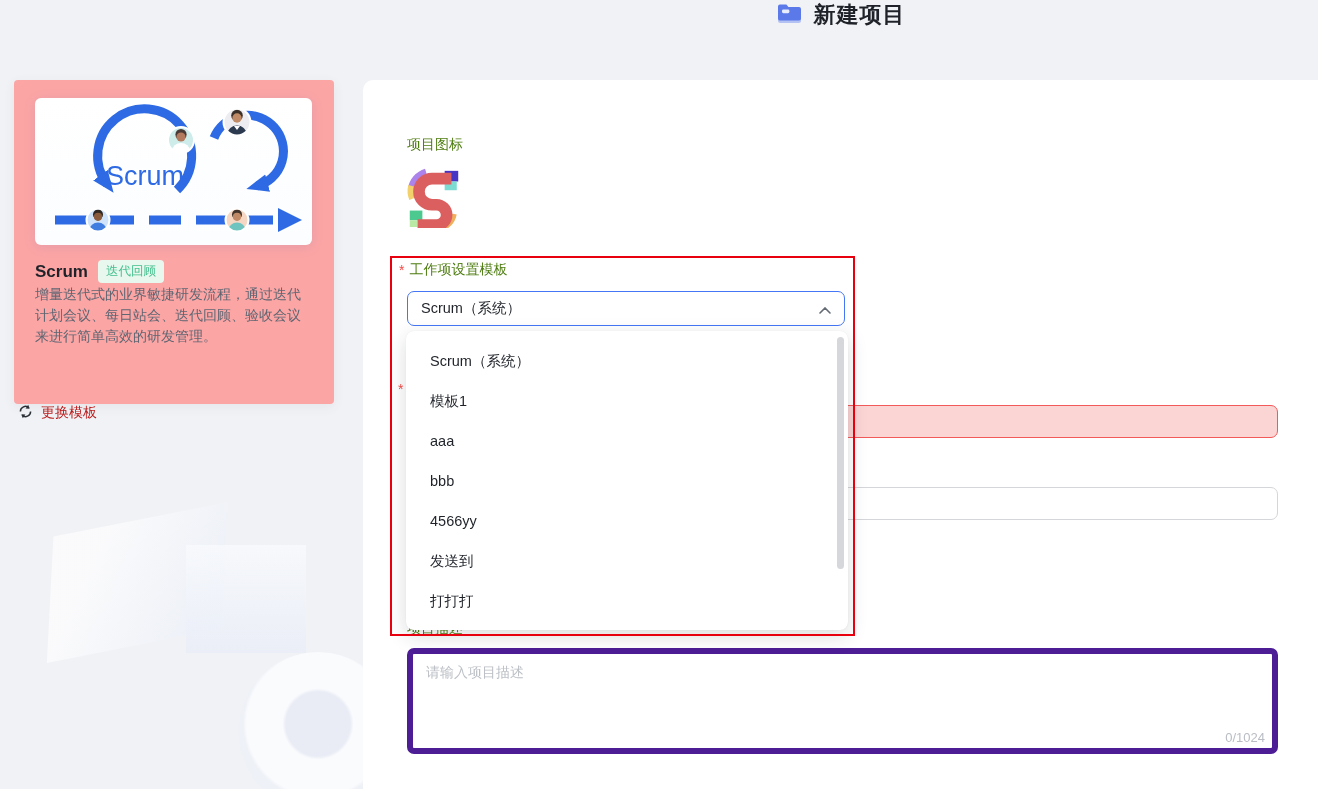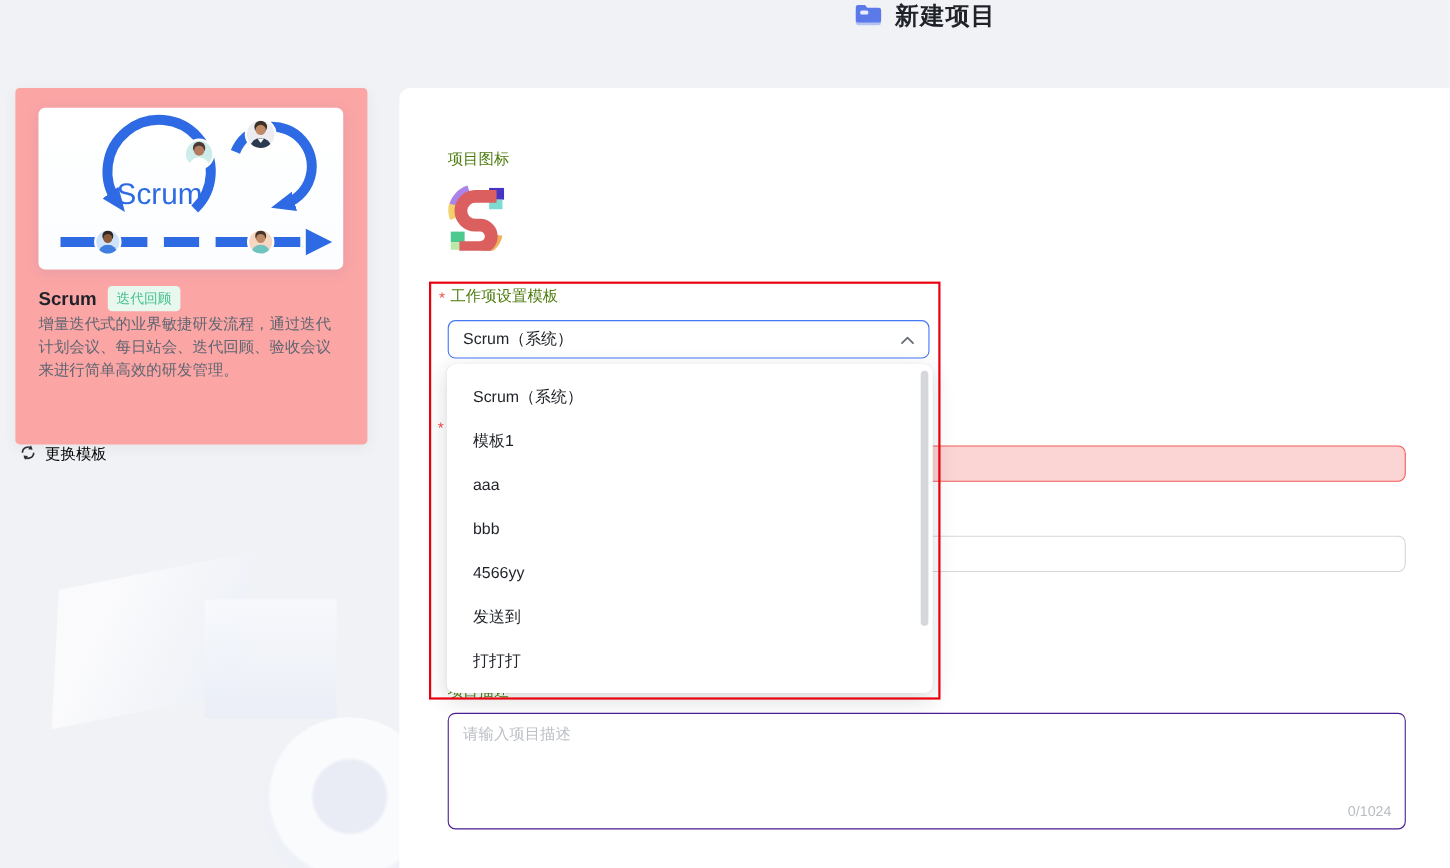--- a/index.html
+++ b/index.html
@@ -24,21 +24,21 @@
   .template-card{position:absolute;left:14px;top:80px;width:320px;height:324px;background:#fca5a5;
     border-radius:4px;box-shadow:0 3px 12px rgba(78,89,105,.07);cursor:pointer;}
   .illustration{position:absolute;left:21px;top:18px;width:277px;height:147px;border-radius:6px;
     background:linear-gradient(180deg,#ffffff,#fbfdff);box-shadow:0 2px 12px rgba(100,120,180,.16);}
   .card-title-row{position:absolute;left:21px;top:180px;display:flex;align-items:center;gap:10px;}
   .template-name{font-size:17px;font-weight:bold;color:#1f2329;}
   .badge{background:#e8f8ef;color:#45c08d;font-size:12.5px;padding:3px 8px;border-radius:4px;}
   .template-desc{position:absolute;left:21px;top:204px;width:279px;margin:0;
     font-size:14px;color:#5f6672;line-height:21px;}
   .change-template{position:absolute;left:14px;top:400px;display:flex;align-items:center;gap:8px;
-    background:none;border:none;padding:4px;font-size:14px;color:#000000;cursor:pointer;font-family:inherit;}
+    background:none;border:none;padding:4px;font-size:14px;color:#b91c1c;cursor:pointer;font-family:inherit;}
 
   
   .main-panel{position:absolute;left:363px;top:80px;width:955px;height:709px;background:#fff;
     border-radius:10px 0 0 0;}
   .field-label{font-size:14px;color:#4d7c0f;}
   .icon-label{position:absolute;left:44px;top:56px;}
   .project-icon{position:absolute;left:42px;top:86px;width:58px;height:62px;cursor:pointer;}
   .req{color:#f54a45;font-size:14px;}
   .tmpl-label-row{position:absolute;left:36px;top:181px;display:flex;align-items:center;gap:5px;}
   .select{position:absolute;left:44px;top:211px;width:438px;height:35px;box-sizing:border-box;
@@ -49,21 +49,21 @@
     box-shadow:0 6px 20px rgba(31,35,41,.16),0 0 1px rgba(31,35,41,.1);}
   .option{height:40px;line-height:40px;padding-left:24px;font-size:14.5px;color:#1f2329;cursor:pointer;}
   .scroll-thumb{position:absolute;right:4px;top:6px;width:7px;height:232px;border-radius:4px;background:#d5d7da;}
   .hidden-req{position:absolute;left:35px;top:301px;}
   .error-input{position:absolute;left:44px;top:325px;width:871px;height:33px;box-sizing:border-box;
     background:#fbd4d4;border:1px solid #f25a5a;border-radius:7px;outline:none;}
   .plain-input{position:absolute;left:44px;top:407px;width:871px;height:33px;box-sizing:border-box;
     background:#fff;border:1px solid #d5d6d9;border-radius:7px;outline:none;}
   .desc-label{position:absolute;left:44px;top:540px;}
   .textarea-wrap{position:absolute;left:44px;top:568px;width:871px;height:106px;}
-  .textarea-wrap textarea{width:100%;height:100%;box-sizing:border-box;border:1px solid #4c1d95;
+  .textarea-wrap textarea{width:100%;height:100%;box-sizing:border-box;border:6px solid #4c1d95;
     border-radius:7px;padding:10px 13px;font-family:"Liberation Sans","DejaVu Sans",sans-serif;
     font-size:14px;color:#1f2329;resize:none;outline:none;}
   .textarea-wrap textarea::placeholder{color:#bcc0c6;}
   .counter{position:absolute;right:13px;bottom:9px;font-size:13px;color:#b9bdc4;}
 
   
   .annotation{position:absolute;left:390px;top:256px;width:461px;height:376px;
     border:2.5px solid #e8000e;z-index:10;pointer-events:none;}
 </style>
 </head>

